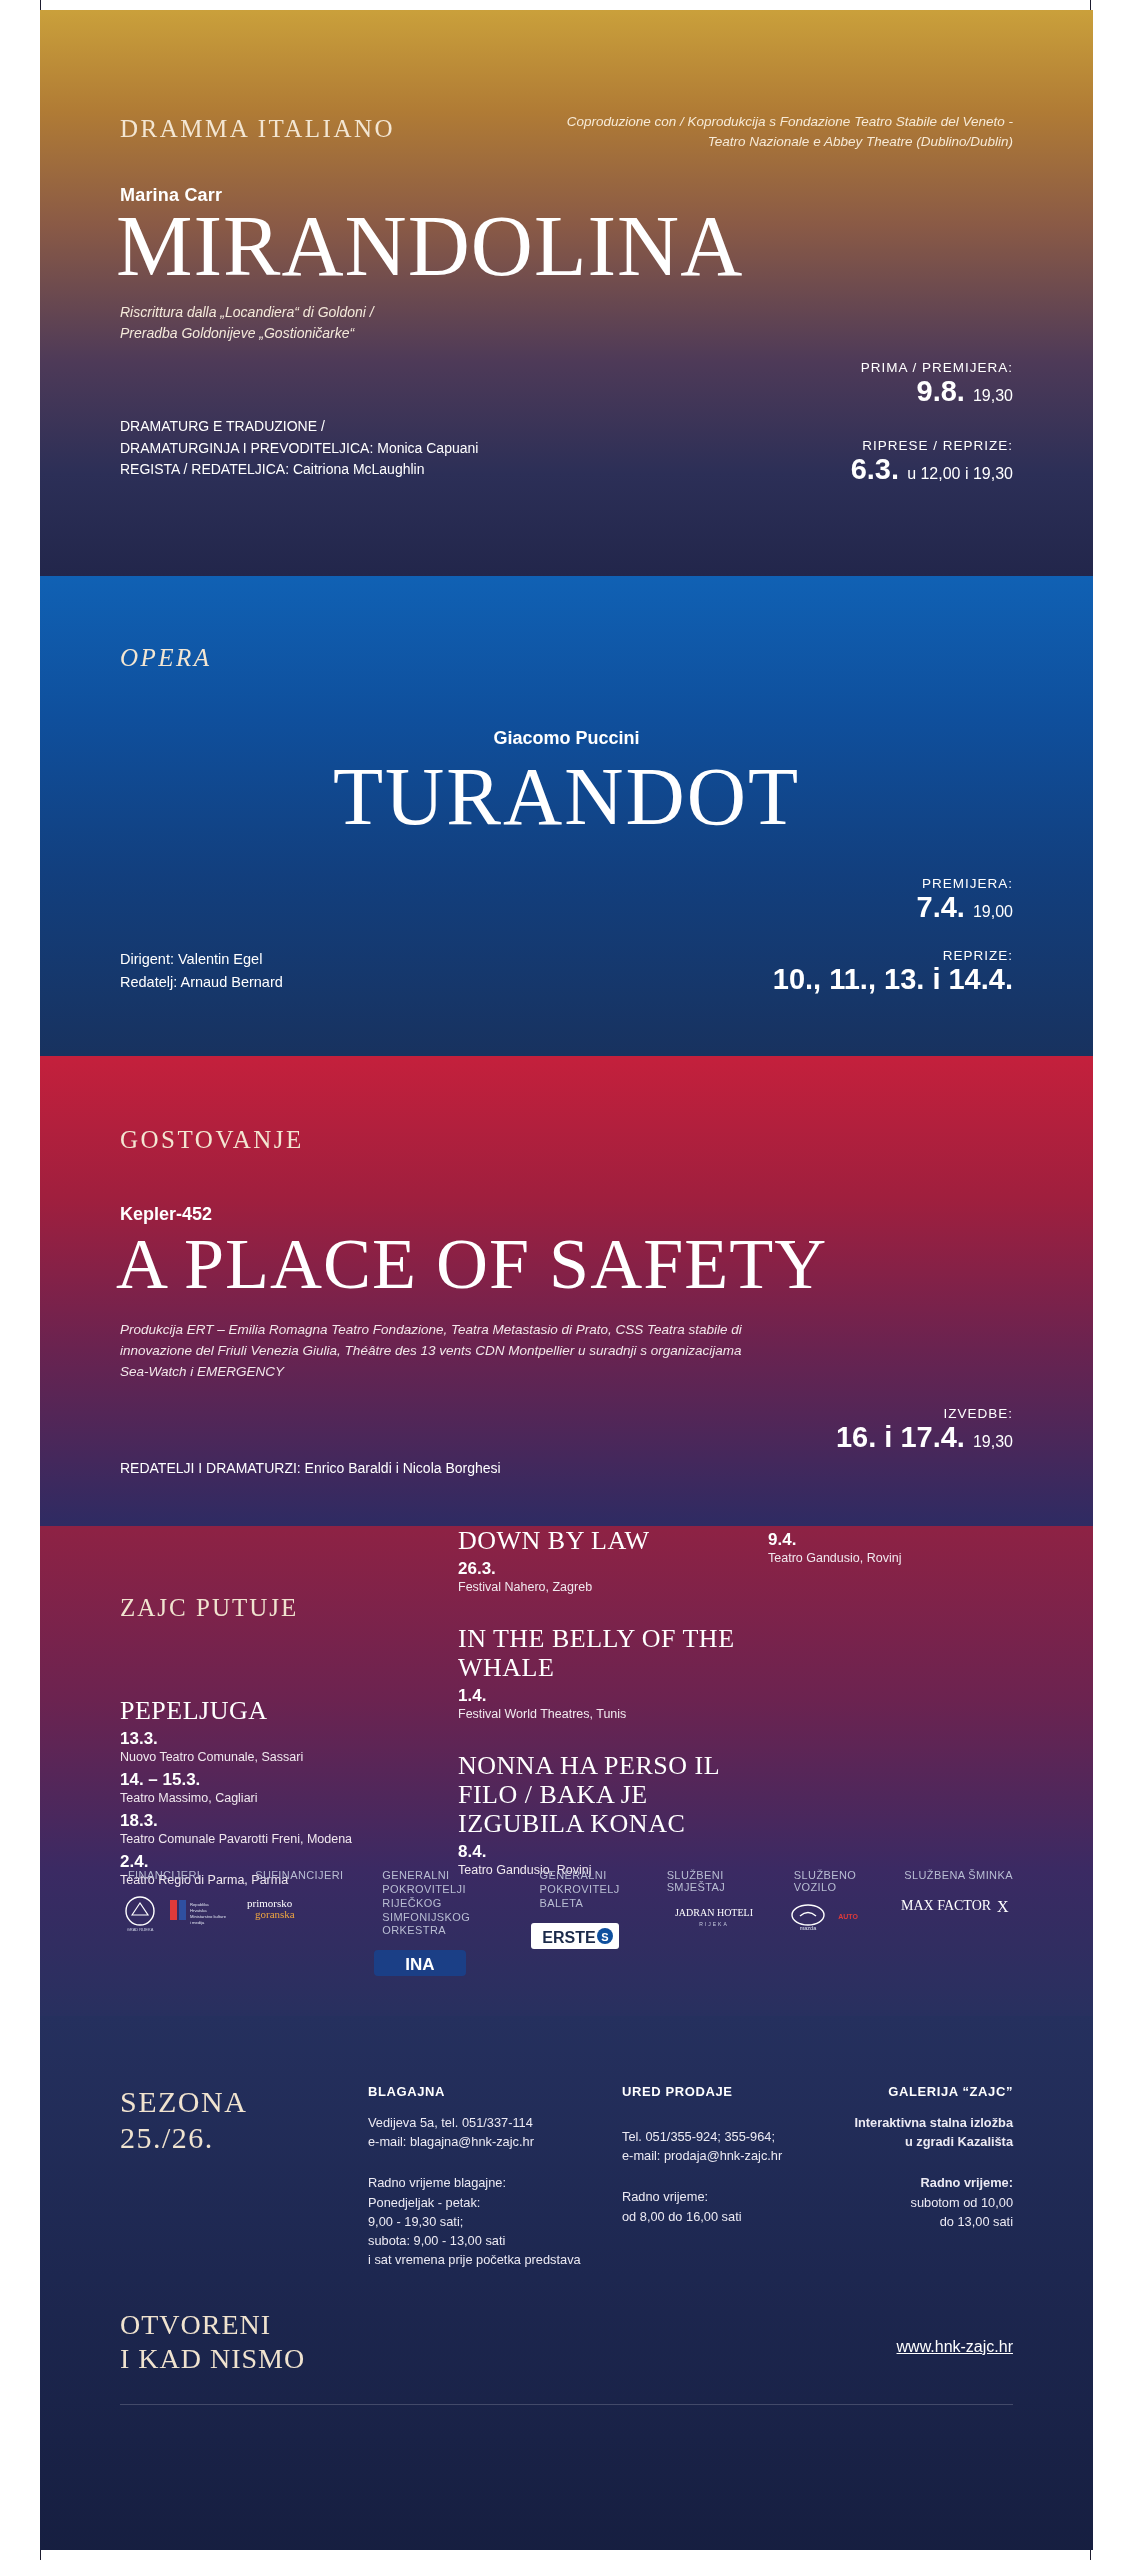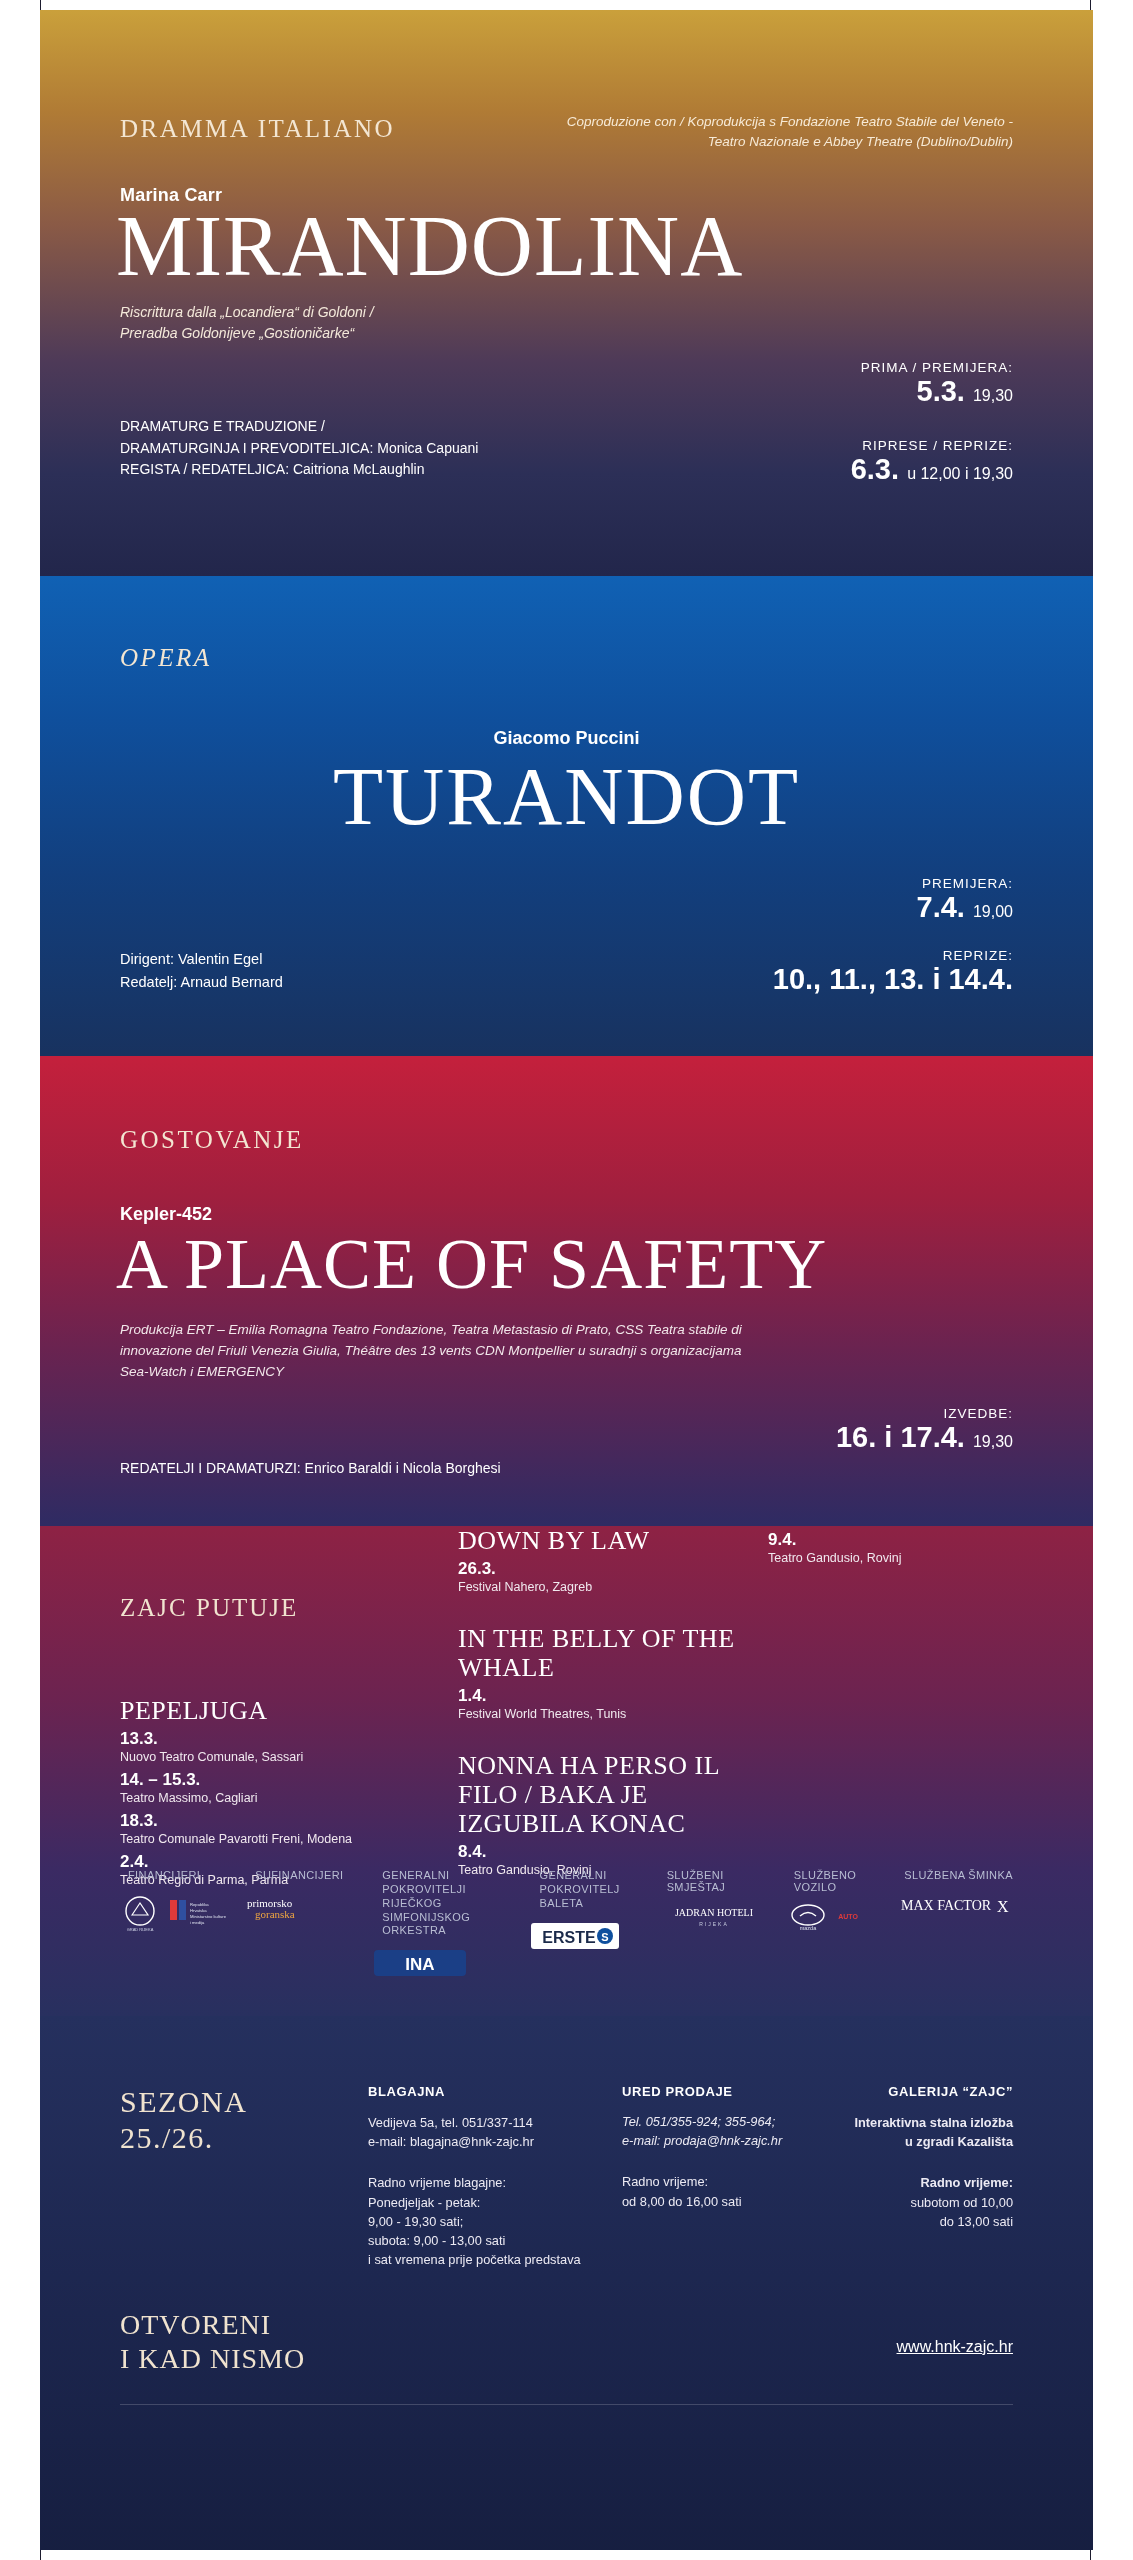--- a/index.html
+++ b/index.html
@@ -93,21 +93,21 @@
         </div>
 
         <div style="position:absolute;left:80px;top:406px;">
           <div class="s1-credits">DRAMATURG E TRADUZIONE /</div>
           <div class="s1-credits">DRAMATURGINJA I PREVODITELJICA: Monica Capuani</div>
           <div class="s1-credits">REGISTA / REDATELJICA: Caitriona McLaughlin</div>
         </div>
 
         <div class="dates-right" style="top:350px;">
           <div class="dk">PRIMA / PREMIJERA:</div>
-          <div class="dv"><span>5.3.</span> <small>19,30</small></div>
+          <div class="dv"><span>9.8.</span> <small>19,30</small></div>
         </div>
 
         <div class="dates-right" style="top:428px;">
           <div class="dk">RIPRESE / REPRIZE:</div>
           <div class="dv"><span>6.3.</span> <small>u 12,00 i 19,30</small></div>
         </div>
       </div>
     </div>
 
     <div class="sec s2">
@@ -221,21 +221,21 @@
 e-mail: blagajna@hnk-zajc.hr</div>
           <div class="fb" style="margin-top:22px;">Radno vrijeme blagajne:</div>
           <div class="fb" style="white-space:pre-line;">Ponedjeljak - petak:
 9,00 - 19,30 sati;
 subota: 9,00 - 13,00 sati
 i sat vremena prije početka predstava</div>
         </div>
 
         <div style="position:absolute;left:582px;top:68px;width:220px;">
           <div class="fh">URED PRODAJE</div>
-          <div class="fb" style="margin-top:13px;white-space:pre-line;font-style:italic;">Tel. 051/355-924; 355-964;
+          <div class="fb" style="margin-top:28px;white-space:pre-line;">Tel. 051/355-924; 355-964;
 e-mail: prodaja@hnk-zajc.hr</div>
           <div class="fb" style="margin-top:22px;">Radno vrijeme:</div>
           <div class="fb" style="white-space:pre-line;">od 8,00 do 16,00 sati</div>
         </div>
 
         <div style="position:absolute;right:80px;top:68px;width:250px;text-align:right;">
           <div class="fh">GALERIJA “ZAJC”</div>
           <div class="fb" style="margin-top:14px;white-space:pre-line;font-weight:bold;">Interaktivna stalna izložba
 u zgradi Kazališta</div>
           <div class="fb" style="margin-top:22px;font-weight:bold;">Radno vrijeme:</div>

